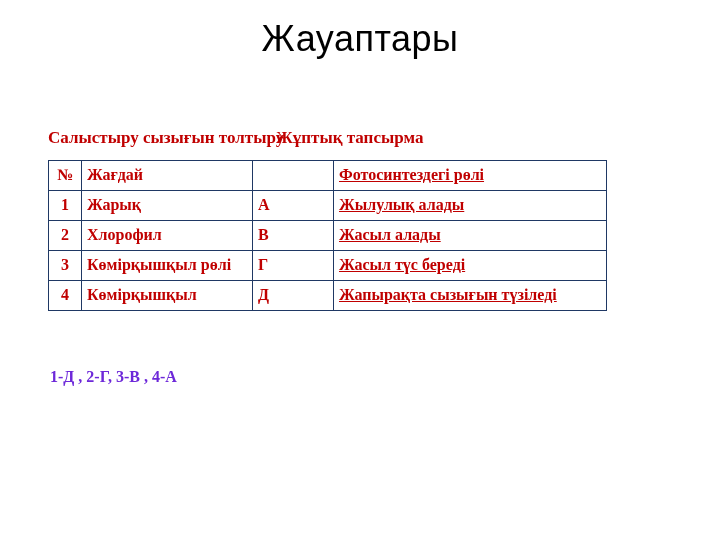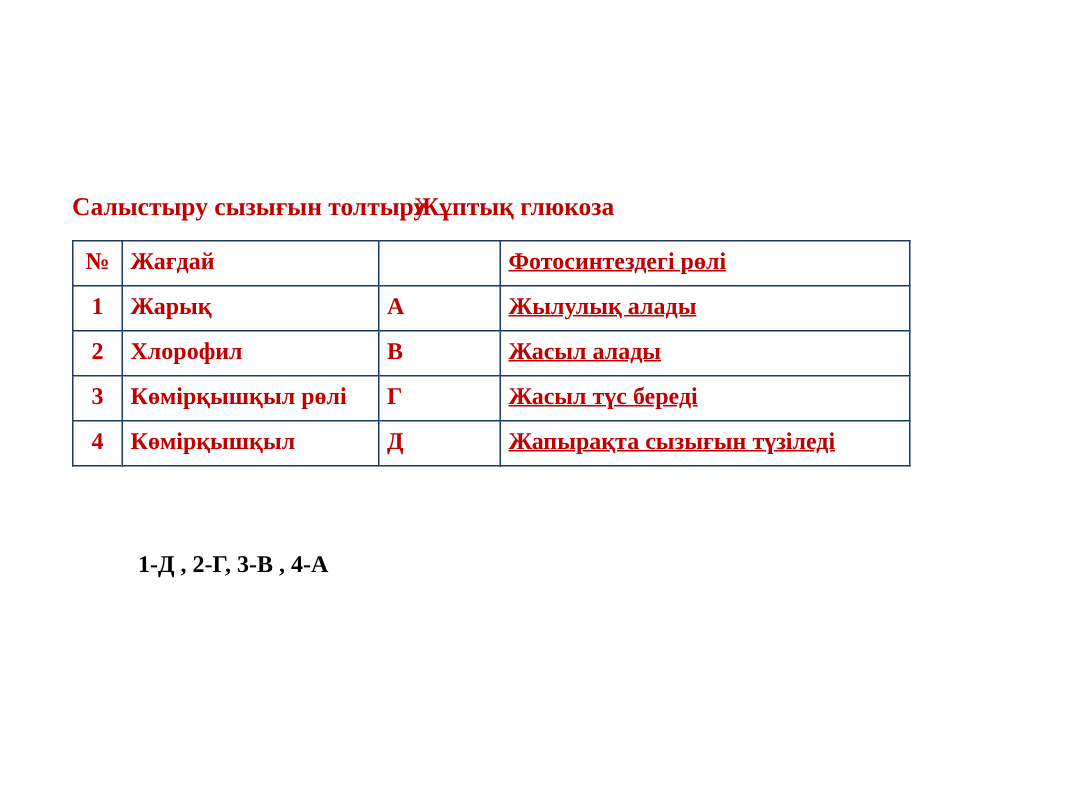--- a/index.html
+++ b/index.html
@@ -70,36 +70,36 @@
     overflow: hidden;
   }
   td.c-num { width: 22px; text-align: center; padding-left: 2px; padding-right: 2px; }
   td.c-state { width: 160px; }
   td.c-letter { width: 70px; }
   td.c-role { width: 262px; text-decoration: underline; }
   .footer-note {
     position: absolute;
     top: 368px;
     left: 50px;
-    color: #000000;
+    color: #6d28d9;
     font-family: "Liberation Serif", serif;
     font-size: 16px;
     font-weight: bold;
     white-space: nowrap;
-    margin-left: 42px;
   }
 </style>
 </head>
 <body>
 
 <div class="slide">
 
+  <div class="slide-title">Жауаптары</div>
 
   <div class="headings">
-    <span class="h-left">Салыстыру сызығын толтыру</span><span class="h-right">Жұптық глюкоза</span>
+    <span class="h-left">Салыстыру сызығын толтыру</span><span class="h-right">Жұптық тапсырма</span>
   </div>
 
   <table class="answers">
     <tbody>
       <tr>
         <td class="c-num">№</td>
         <td class="c-state">Жағдай</td>
         <td class="c-letter"></td>
         <td class="c-role">Фотосинтездегі рөлі</td>
       </tr>

